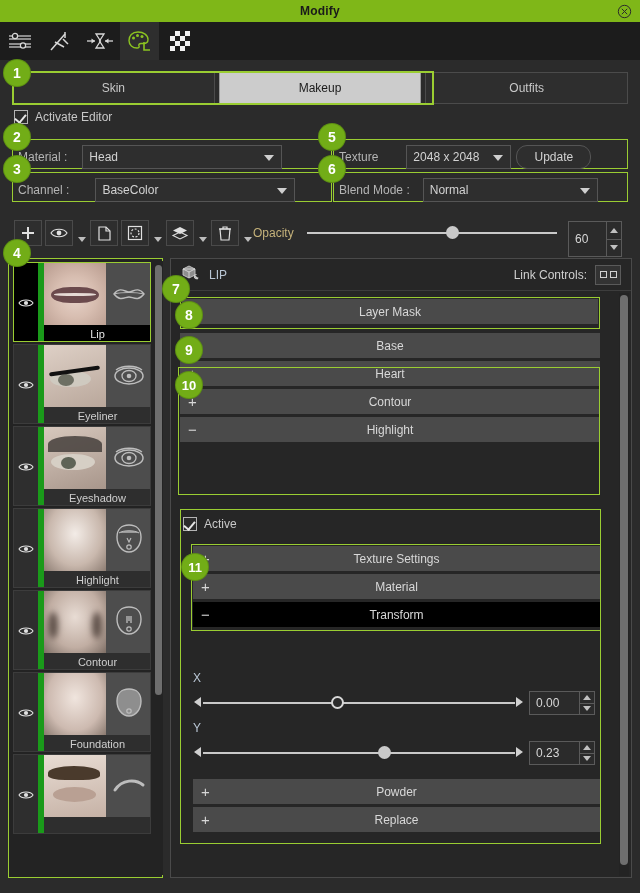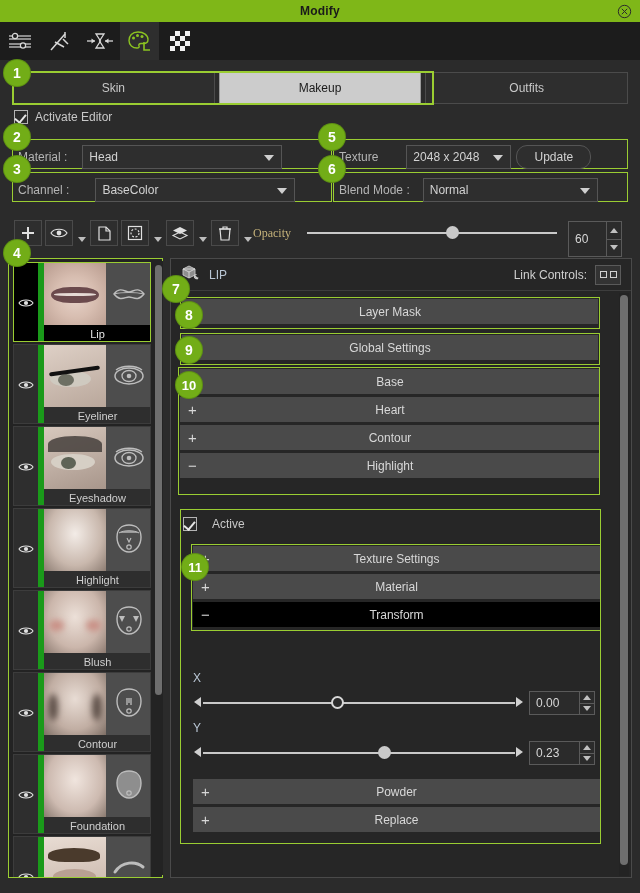--- a/index.html
+++ b/index.html
@@ -82,21 +82,21 @@
   .opbtn {
     width: 28px; height: 26px; border: 1px solid #4a4a4a; background: #2e2e2e;
     display: flex; align-items: center; justify-content: center; cursor: pointer;
   }
   .opcaret {
     width: 11px; height: 26px; display: flex; align-items: flex-end; justify-content: center;
     cursor: pointer; padding-bottom: 4px;
   }
   .opcaret i { width:0;height:0;border-left:4px solid transparent;border-right:4px solid transparent;border-top:5px solid #bdbdbd; display:block;}
 
-  .opacity-lbl { position: absolute; left: 253px; top: 226px; font-size: 12px; color: #c5b27a; font-family: Liberation Serif, serif; }
+  .opacity-lbl { position: absolute; left: 253px; top: 226px; font-size: 12px; color: #c5b27a; }
   .slider-track {
     position: absolute; height: 2px; background: #c9c9c9;
   }
   .slider-knob {
     position: absolute; width: 13px; height: 13px; border-radius: 50%;
     background: #c9c9c9; cursor: pointer;
   }
   .slider-knob.hollow { background: #2b2b2b; border: 2px solid #d8d8d8; }
   .numfield {
     position: absolute; background: #2b2b2b; border: 1px solid #5a5a5a;
@@ -449,42 +449,20 @@
           </span>
           <span class="icon">
             <svg width="30" height="34" viewBox="0 0 30 34">
               <path d="M15 2 C23 2 27 7 27 14 C27 22 22 29 15 29 C8 29 3 22 3 14 C3 7 7 2 15 2 Z" fill="none" stroke="#bdbdbd" stroke-width="1.4"></path>
               <path d="M5 10 C9 7 21 7 25 10" fill="#9a9a9a" stroke="#bdbdbd" stroke-width="1"></path>
               <circle cx="15" cy="24" r="2.2" fill="none" stroke="#bdbdbd" stroke-width="1.2"></circle>
               <path d="M13 15 L15 19 L17 15" fill="none" stroke="#bdbdbd" stroke-width="1.1"></path>
             </svg>
           </span>
           <span class="name">Highlight</span>
-        </div>
-        <div class="layer">
-          <span class="eye"><svg width="16" height="12" viewBox="0 0 16 12">
-              <path d="M1 6 C3.5 2 12.5 2 15 6 C12.5 10 3.5 10 1 6 Z" fill="none" stroke="#e0e0e0" stroke-width="1.1"></path>
-              <circle cx="8" cy="6" r="2.1" fill="#e0e0e0"></circle>
-            </svg></span>
-          <span class="greenbar"></span>
-          <span class="thumb">
-            <div style="width:100%;height:100%;background:radial-gradient(ellipse at 50% 42%,#ece0d8 0%,#cbb6ab 60%,#8d7b71 100%);position:relative">
-              <div style="position:absolute;left:8%;top:46%;width:24%;height:18%;background:#c98f85;border-radius:50%;filter:blur(3px)"></div>
-              <div style="position:absolute;right:8%;top:46%;width:24%;height:18%;background:#c98f85;border-radius:50%;filter:blur(3px)"></div>
-            </div>
-          </span>
-          <span class="icon">
-            <svg width="30" height="34" viewBox="0 0 30 34">
-              <path d="M15 2 C23 2 27 7 27 14 C27 22 22 29 15 29 C8 29 3 22 3 14 C3 7 7 2 15 2 Z" fill="none" stroke="#bdbdbd" stroke-width="1.4"></path>
-              <path d="M5 11 L11 11 L8 17 Z" fill="#bdbdbd"></path>
-              <path d="M19 11 L25 11 L22 17 Z" fill="#bdbdbd"></path>
-              <circle cx="15" cy="24" r="2.2" fill="none" stroke="#bdbdbd" stroke-width="1.2"></circle>
-            </svg>
-          </span>
-          <span class="name">Blush</span>
         </div>
         <div class="layer">
           <span class="eye"><svg width="16" height="12" viewBox="0 0 16 12">
               <path d="M1 6 C3.5 2 12.5 2 15 6 C12.5 10 3.5 10 1 6 Z" fill="none" stroke="#e0e0e0" stroke-width="1.1"></path>
               <circle cx="8" cy="6" r="2.1" fill="#e0e0e0"></circle>
             </svg></span>
           <span class="greenbar"></span>
           <span class="thumb">
             <div style="width:100%;height:100%;background:radial-gradient(ellipse at 50% 42%,#e8dcd4 0%,#c1aea3 60%,#7d6e65 100%);position:relative">
               <div style="position:absolute;left:6%;top:34%;width:16%;height:44%;background:#5d4f48;border-radius:50%;filter:blur(3px)"></div>
@@ -563,45 +541,39 @@
       </span>
     </div>
 
     <div id="sections" style="position:absolute;left:9px;top:38px;width:420px;">
         <div class="hl" style="margin-bottom: 4px; padding: 1px;">
           <div class="section">
             <span class="tgl">+</span>
             <span class="stitle">Layer Mask</span>
           </div>
         </div>
-        <div class="hl" style="margin-bottom: 4px; padding: 1px;">
-          <div class="section">
-            <span class="tgl">+</span>
-            <span class="stitle">Global Settings</span>
-          </div>
-        </div>
         <div class="section">
           <span class="tgl">+</span>
           <span class="stitle">Base</span>
         </div>
         <div class="section">
           <span class="tgl">+</span>
           <span class="stitle">Heart</span>
         </div>
         <div class="section">
           <span class="tgl">+</span>
           <span class="stitle">Contour</span>
         </div>
         <div class="section">
           <span class="tgl">−</span>
           <span class="stitle">Highlight</span>
         </div>
       </div>
 
-    <div style="position:absolute;left:12px;top:258px;display:flex;align-items:center;gap:15px;">
+    <div style="position:absolute;left:12px;top:258px;display:flex;align-items:center;gap:7px;">
       <span class="cbox checked"></span>
       <span class="lbl" style="font-size:12px;color:#c8c8c8;">Active</span>
     </div>
 
     <div id="subsections" style="position:absolute;left:22px;top:287px;width:407px;">
         <div class="section">
           <span class="tgl">+</span>
           <span class="stitle">Texture Settings</span>
         </div>
         <div class="section">

